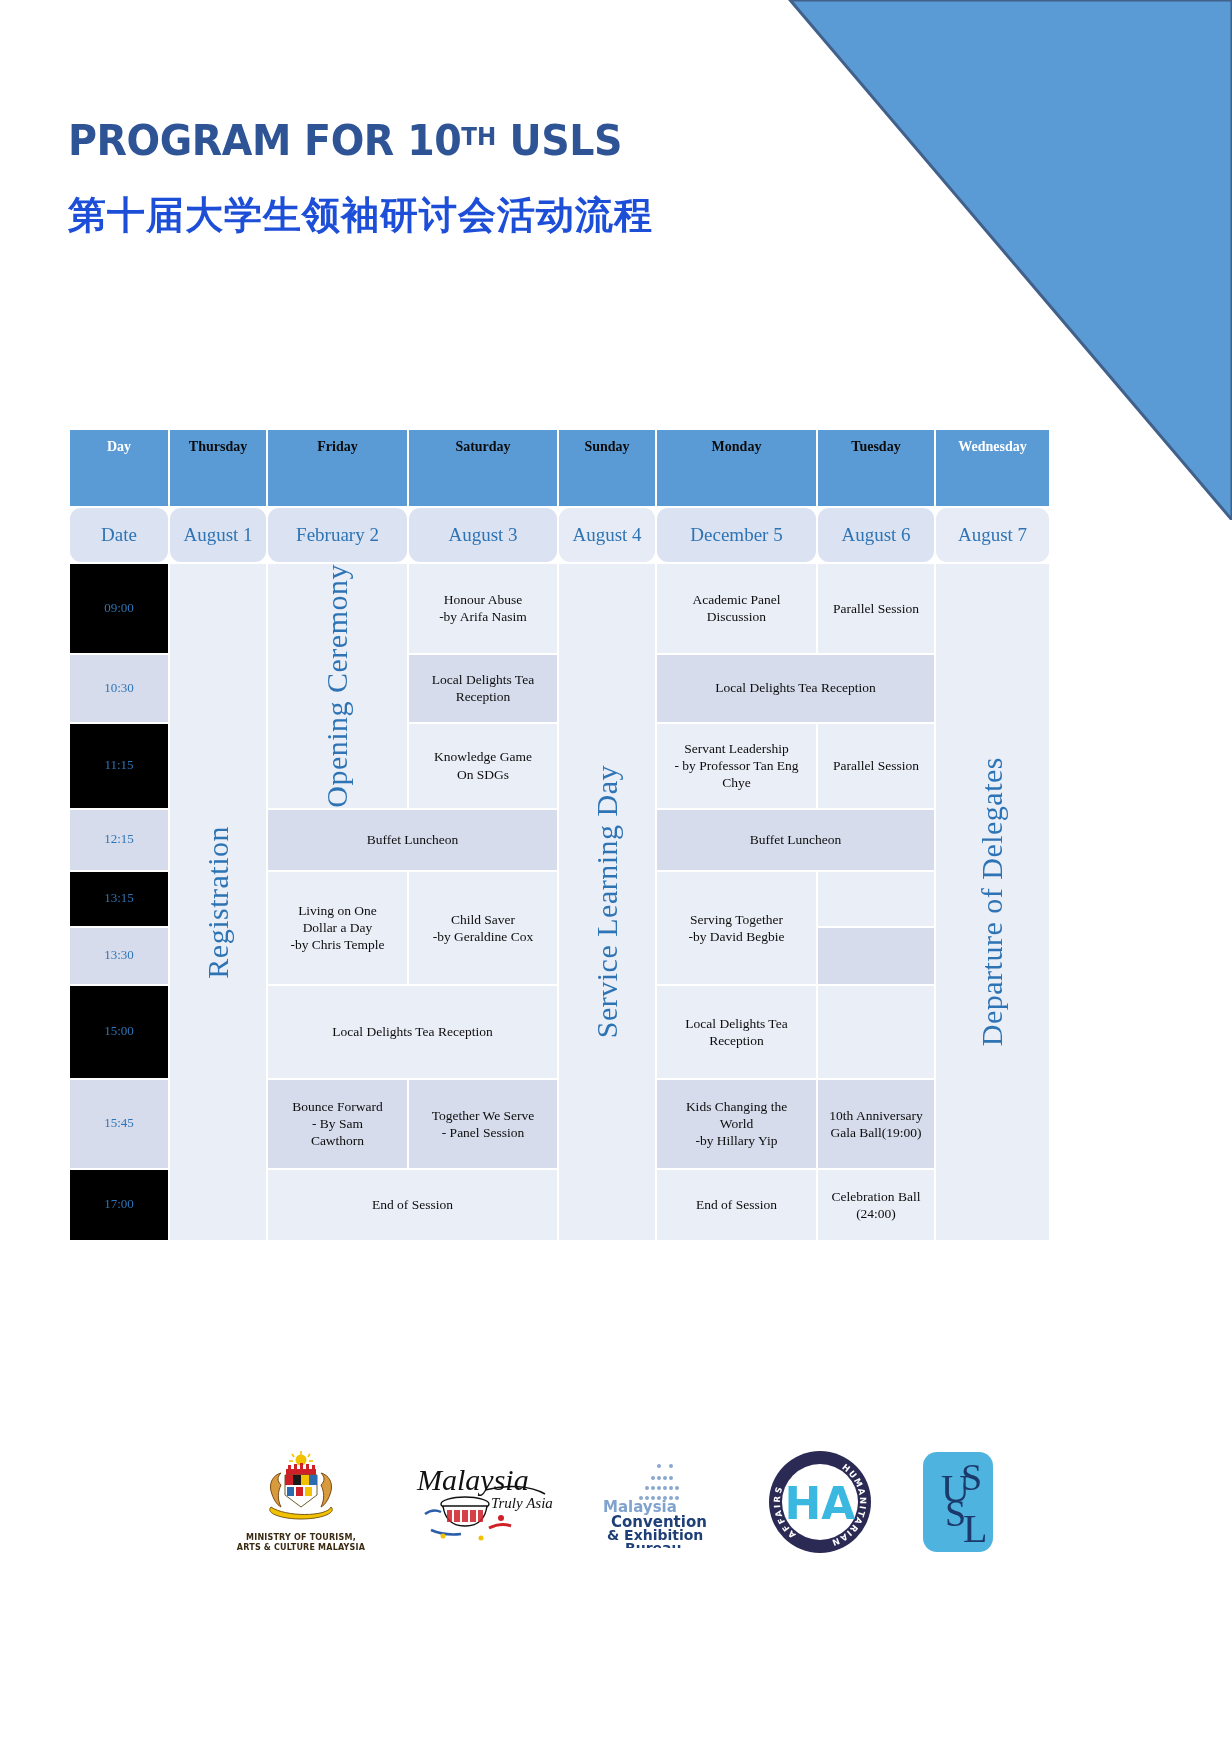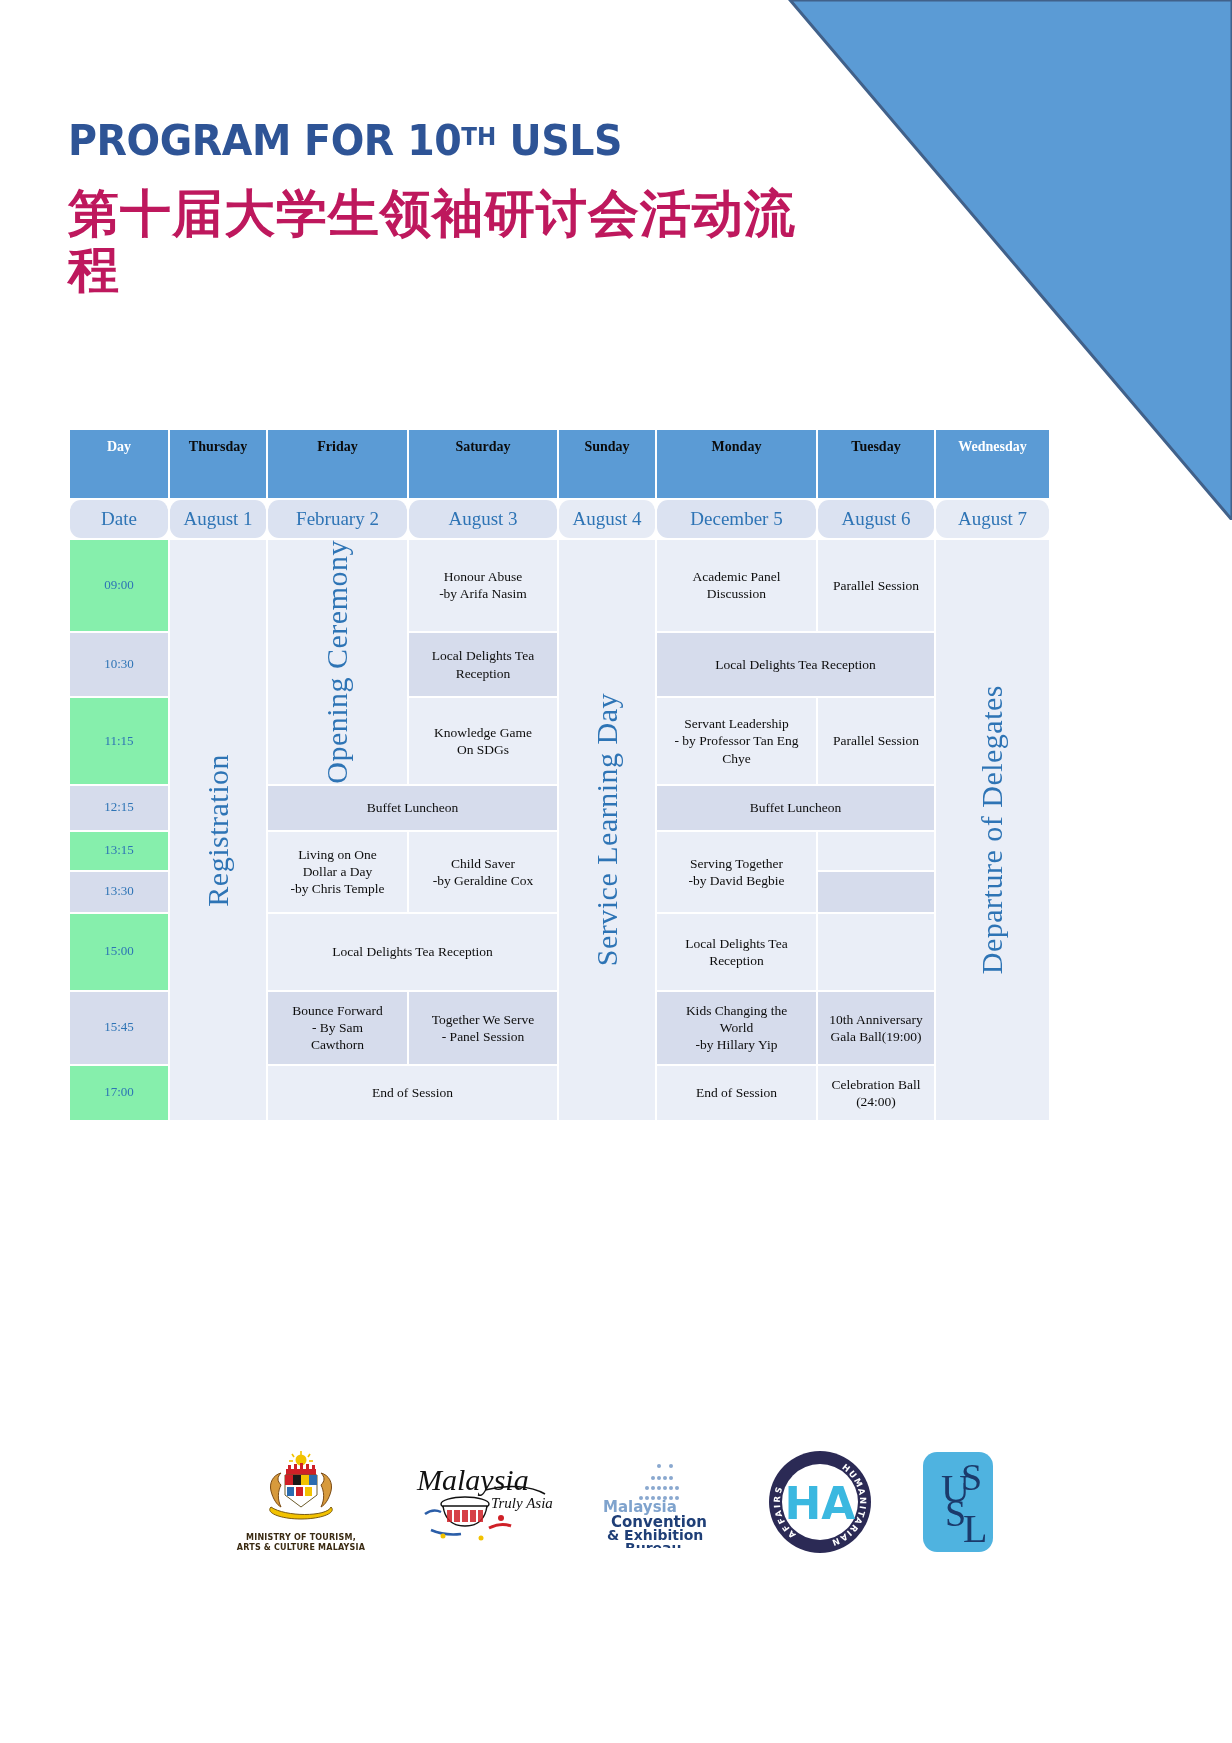--- a/index.html
+++ b/index.html
@@ -28,37 +28,37 @@
     color:#2e5496;
     white-space:nowrap;
     transform:scaleX(0.92);
     transform-origin:left center;
     line-height:1.05;
   }
   .title-en sup{font-size:25px;vertical-align:10px;letter-spacing:0;}
   .title-zh{
     font-family:"DejaVu Sans", sans-serif;
     font-weight:bold;
-    font-size:51px;
-    color:#be185d;
-    margin-top:23px;
+    font-size:38px;
+    color:#1d4ed8;
+    margin-top:32px;
     letter-spacing:1px;
     line-height:1.1;
   }
 
   
   .schedule{
     position:absolute;left:68px;top:428px;width:973px;
     border-collapse:separate;border-spacing:2px;
     table-layout:fixed;
   }
   .schedule td{
     vertical-align:middle;
     text-align:center;
-    padding:0 3px;
+    padding:8px 3px;
     font-size:13.5px;
     color:#0d0d0d;
     line-height:1.28;
     background:#eaeef7;
   }
   
   col.c-time{width:98px;}
   col.c-thu{width:96px;}
   col.c-fri{width:139px;}
   col.c-sat{width:148px;}
@@ -87,21 +87,21 @@
     height:38px;
     border-radius:11px;
   }
   tr.date-row td.date-head{color:#2e74b5;}
   tr.date-row td.lighter{background:#e6ebf5;}
 
   
   td.time{
     color:#2e74b5;
     font-size:13px;
-    background:#86efac;
+    background:#000000;
   }
   td.time.alt{background:#d6dcec;}
 
   
   td.shade{background:#d6dcec;}
   td.plain{background:#eaeef7;}
 
   
   .vert{
     writing-mode:vertical-rl;

